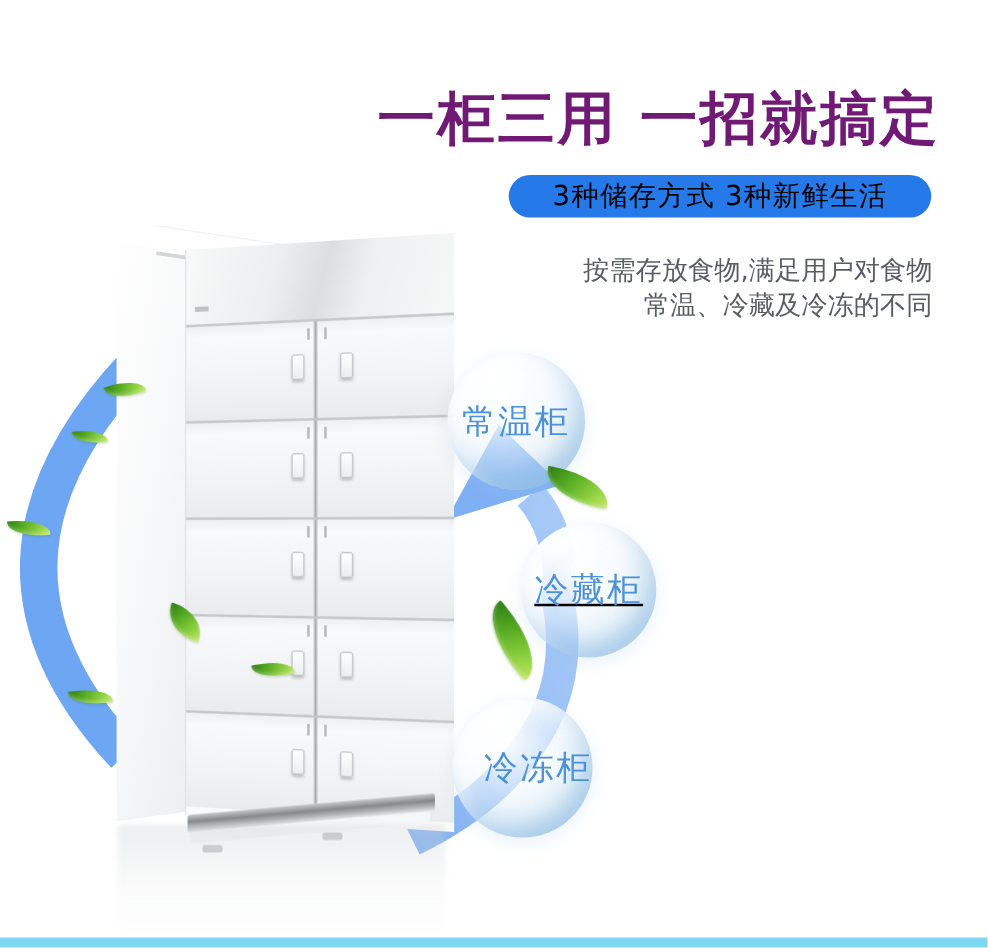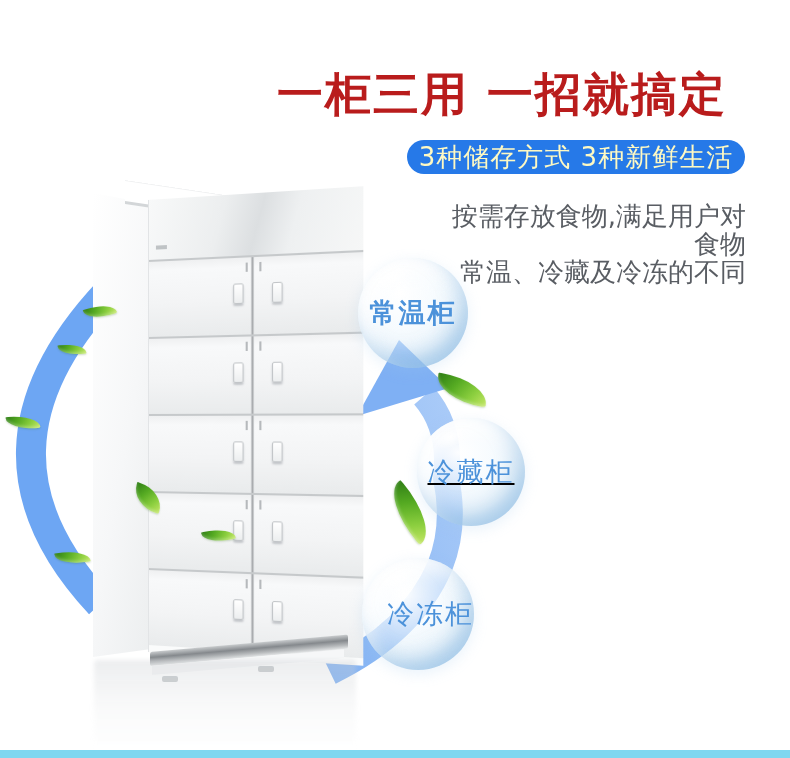--- a/index.html
+++ b/index.html
@@ -5,30 +5,30 @@
   html,body{margin:0;padding:0;background:#ffffff;}
   .stage{
     position:relative;width:790px;height:758px;overflow:hidden;background:#ffffff;
     font-family:"DejaVu Sans","Liberation Sans",sans-serif;
   }
   
   .decor{position:absolute;left:0;top:0;z-index:1;}
   
   .hero-title{
     position:absolute;left:252px;top:64px;width:500px;z-index:5;
-    text-align:center;font-size:46px;font-weight:bold;letter-spacing:2px;color:#b91c1c;
+    text-align:right;font-size:46px;font-weight:bold;letter-spacing:2px;color:#701a75;
   }
   .hero-banner{
     position:absolute;left:407px;top:140px;width:338px;height:34px;z-index:5;
     background:#2679e8;border-radius:17px;display:flex;align-items:center;justify-content:center;
-    color:#fef9c3;font-size:26px;letter-spacing:1px;
+    color:#000000;font-size:22px;letter-spacing:1px;
   }
   .hero-desc{
     position:absolute;left:430px;top:202px;width:316px;z-index:5;
-    text-align:right;font-size:26px;line-height:28px;color:#595d63;
+    text-align:right;font-size:21px;line-height:28px;color:#595d63;
   }
   
   .cabinet{position:absolute;left:90px;top:178px;width:270px;height:500px;z-index:2;}
   .cab-side{
     position:absolute;left:3px;top:15px;width:58px;height:464px;
     background:linear-gradient(100deg,#ffffff 0%,#f6f7f8 55%,#eceeef 100%);
     clip-path:polygon(0 0,100% 11px,100% calc(100% - 8px),0 100%);
   }
   .cab-crown{
     position:absolute;left:35px;top:2px;width:230px;height:21px;
@@ -86,21 +86,21 @@
     display:flex;align-items:center;justify-content:center;
     background:radial-gradient(circle at 38% 32%,rgba(255,255,255,.97) 0%,rgba(242,249,254,.62) 34%,rgba(208,230,246,.42) 62%,rgba(148,194,232,.62) 88%,rgba(196,224,244,.5) 100%);
     box-shadow:inset -9px -12px 18px rgba(140,185,225,.50),inset 10px 14px 18px rgba(255,255,255,.95),0 4px 14px rgba(160,200,235,.22);
   }
   .bubble::after{
     content:"";position:absolute;left:13%;top:7%;width:36%;height:20%;border-radius:50%;
     background:radial-gradient(ellipse at center,rgba(255,255,255,.95),rgba(255,255,255,0) 70%);
     transform:rotate(-22deg);
   }
   .bubble-label{color:#4c92da;font-size:27px;letter-spacing:2px;}
-  .b1{left:358px;top:258px;width:110px;height:110px;font-weight:bold;}
+  .b1{left:358px;top:282px;width:110px;height:110px;}
   .b2{left:417px;top:418px;width:108px;height:108px;text-decoration:underline;}
   .b3{left:362px;top:558px;width:112px;height:112px;justify-content:flex-end;}
   
   .leaf{
     position:absolute;z-index:4;
     background:linear-gradient(125deg,#2e7d15 0%,#55aa22 35%,#8ccf3f 70%,#c4e765 100%);
     border-radius:2% 100% 8% 100%;
     box-shadow:inset 0 -2px 3px rgba(255,255,255,.25),0 1px 2px rgba(60,110,30,.25);
   }
   .l1{left:84px;top:305px;width:32px;height:13px;transform:rotate(-18deg);}

